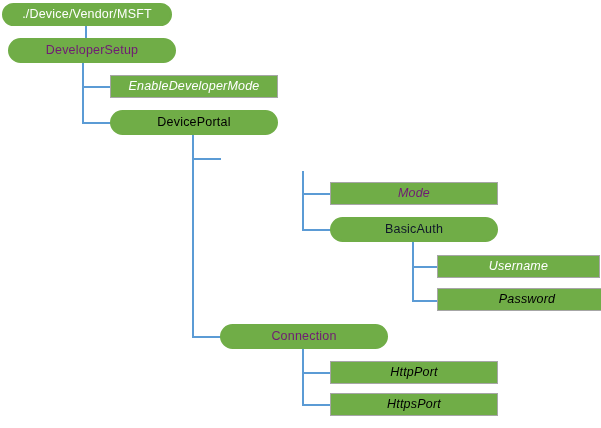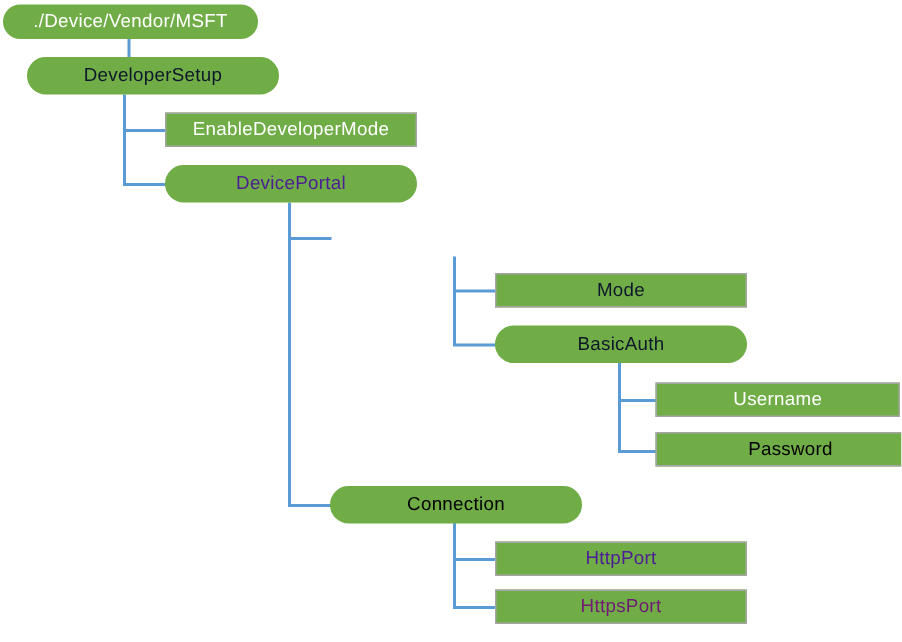--- a/index.html
+++ b/index.html
@@ -29,20 +29,21 @@
     white-space: nowrap;
     user-select: none;
   }
   .node.pill {
     border-radius: 999px;
     border: 2px solid #a21caf;
   }
   .node.rect {
     border-radius: 0;
     border: 1px solid #A6A6A6;
+    font-style: italic;
   }
   .conn {
     position: absolute;
     background: #5B9BD5;
   }
   .conn.v { width: 1.6px; }
   .conn.h { height: 1.6px; }
 </style>
 </head>
 <body>
@@ -60,43 +61,43 @@
     <div class="conn h" style="left: 302px; top: 229px; background: rgb(91, 155, 213); width: 29px;"></div>
     <div class="conn v" style="left: 412px; top: 242px; background: rgb(91, 155, 213); height: 59px;"></div>
     <div class="conn h" style="left: 412px; top: 266px; background: rgb(91, 155, 213); width: 26px;"></div>
     <div class="conn h" style="left: 412px; top: 300px; background: rgb(91, 155, 213); width: 26px;"></div>
     <div class="conn v" style="left: 302px; top: 348px; background: rgb(91, 155, 213); height: 57px;"></div>
     <div class="conn h" style="left: 302px; top: 372px; background: rgb(91, 155, 213); width: 29px;"></div>
     <div class="conn h" style="left: 302px; top: 404px; background: rgb(91, 155, 213); width: 29px;"></div>
     <div class="node pill" style="left: 2px; top: 3px; width: 170px; height: 23px; background: rgb(112, 173, 71); color: rgb(255, 255, 255); border-color: rgb(112, 173, 71);">
       <span>./Device/Vendor/MSFT</span>
     </div>
-    <div class="node pill" style="left: 18px; top: 38px; width: 168px; height: 25px; background: rgb(112, 173, 71); color: #0f172a; border-color: rgb(112, 173, 71);">
+    <div class="node pill" style="left: 8px; top: 38px; width: 168px; height: 25px; background: rgb(112, 173, 71); color: #701a75; border-color: rgb(112, 173, 71);">
       <span>DeveloperSetup</span>
     </div>
     <div class="node rect" style="left: 110px; top: 75px; width: 168px; height: 23px; background: rgb(112, 173, 71); color: rgb(255, 255, 255); border-color: rgb(166, 166, 166);">
       <span>EnableDeveloperMode</span>
     </div>
-    <div class="node pill" style="left: 110px; top: 110px; width: 168px; height: 25px; background: rgb(112, 173, 71); color: #4c1d95; border-color: rgb(112, 173, 71);">
+    <div class="node pill" style="left: 110px; top: 110px; width: 168px; height: 25px; background: rgb(112, 173, 71); color: #000000; border-color: rgb(112, 173, 71);">
       <span>DevicePortal</span>
     </div>
-    <div class="node rect" style="left: 330px; top: 182px; width: 168px; height: 23px; background: rgb(112, 173, 71); color: #0f172a; border-color: rgb(166, 166, 166);">
+    <div class="node rect" style="left: 330px; top: 182px; width: 168px; height: 23px; background: rgb(112, 173, 71); color: #701a75; border-color: rgb(166, 166, 166);">
       <span>Mode</span>
     </div>
     <div class="node pill" style="left: 330px; top: 217px; width: 168px; height: 25px; background: rgb(112, 173, 71); color: #0f172a; border-color: rgb(112, 173, 71);">
       <span>BasicAuth</span>
     </div>
     <div class="node rect" style="left: 437px; top: 255px; width: 163px; height: 23px; background: rgb(112, 173, 71); color: rgb(255, 255, 255); border-color: rgb(166, 166, 166); text-align: center;">
       <span>Username</span>
     </div>
     <div class="node rect" style="left: 437px; top: 288px; width: 180px; height: 23px; background: rgb(112, 173, 71); color: #000000; border-color: rgb(166, 166, 166);">
       <span>Password</span>
     </div>
-    <div class="node pill" style="left: 220px; top: 324px; width: 168px; height: 25px; background: rgb(112, 173, 71); color: #000000; border-color: rgb(112, 173, 71);">
+    <div class="node pill" style="left: 220px; top: 324px; width: 168px; height: 25px; background: rgb(112, 173, 71); color: #701a75; border-color: rgb(112, 173, 71);">
       <span>Connection</span>
     </div>
-    <div class="node rect" style="left: 330px; top: 361px; width: 168px; height: 23px; background: rgb(112, 173, 71); color: #4c1d95; border-color: rgb(166, 166, 166);">
+    <div class="node rect" style="left: 330px; top: 361px; width: 168px; height: 23px; background: rgb(112, 173, 71); color: #000000; border-color: rgb(166, 166, 166);">
       <span>HttpPort</span>
     </div>
-    <div class="node rect" style="left: 330px; top: 393px; width: 168px; height: 23px; background: rgb(112, 173, 71); color: #701a75; border-color: rgb(166, 166, 166);">
+    <div class="node rect" style="left: 330px; top: 393px; width: 168px; height: 23px; background: rgb(112, 173, 71); color: #000000; border-color: rgb(166, 166, 166);">
       <span>HttpsPort</span>
     </div>
   </div>
 
 </body></html>

